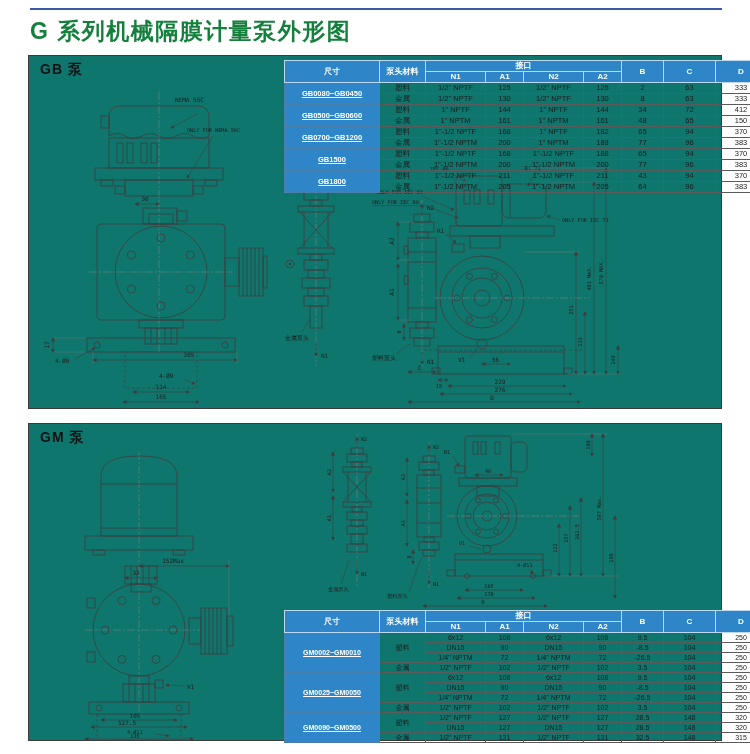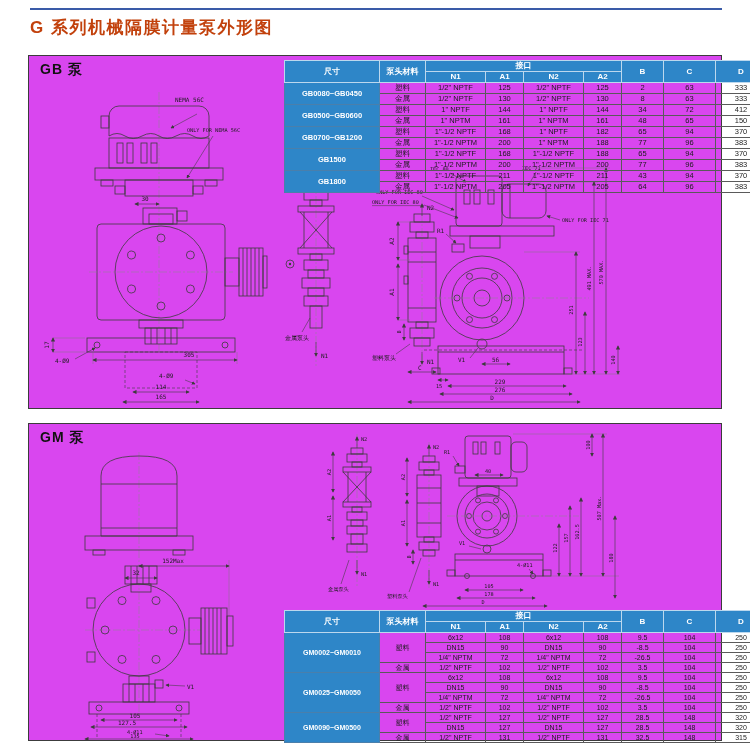--- a/index.html
+++ b/index.html
@@ -1,29 +1,29 @@
 <!DOCTYPE html>
 <html><head>
 <meta charset="utf-8">
 <style>
   html,body{margin:0;padding:0;background:#ffffff;}
   body{width:750px;height:754px;position:relative;font-family:"Liberation Sans",sans-serif;overflow:hidden;}
   .toprule{position:absolute;left:30px;top:8px;width:692px;height:2px;background:#3A5BA8;}
-  .page-title{position:absolute;left:30px;top:16px;font-size:17px;font-weight:bold;color:#c2410c;letter-spacing:1.5px;}
-  .panel{position:absolute;border:1.5px solid #3c3c3c;background:#d946ef;}
+  .page-title{position:absolute;left:30px;top:16px;font-size:23px;font-weight:bold;color:#15803d;letter-spacing:1.5px;}
+  .panel{position:absolute;border:1.5px solid #3c3c3c;background:#0f766e;}
   #gb-panel{left:28px;top:55px;width:692px;height:352px;}
   #gm-panel{left:28px;top:423px;width:692px;height:316px;}
   .panel-title{position:absolute;left:11px;top:5px;font-size:14px;font-weight:bold;color:#111;letter-spacing:1px;}
   .tbl-wrap{position:absolute;margin-left:48px;}
   #gb-tbl-wrap{left:207px;top:4px;width:482px;}
   #gm-tbl-wrap{left:207px;top:186px;width:482px;}
   table.spec{border-collapse:collapse;table-layout:fixed;width:482px;border:1.2px solid #1a1a1a;}
   table.spec th,table.spec td{border:0.6px solid #5a5a5a;padding:0 1px;text-align:center;white-space:nowrap;overflow:hidden;color:#1b1b1b;font-weight:normal;}
   table.spec thead th{background:#2E86C8;color:#fff;font-weight:bold;border-color:#bcd8ee;}
-  table.spec tbody th{background:#2E86C8;color:#fff;font-weight:bold;border-color:#4a7fab;}
+  table.spec tbody th{background:#2E86C8;color:#fff;font-weight:bold;border-color:#4a7fab;text-decoration:underline;}
   #gb-table td,#gb-table th{height:10px;line-height:10px;font-size:7.5px;}
   #gb-table thead th{font-size:8px;}
   #gm-table td,#gm-table th{height:9px;line-height:9px;font-size:7px;}
   #gm-table thead th{font-size:8px;height:10px;line-height:10px;}
   tr.gtop td,tr.gtop th{border-top:1.1px solid #1a1a1a;}
   .drw{position:absolute;}
   svg line,svg rect,svg circle,svg path,svg polyline{fill:none;stroke:#3c3c3c;stroke-width:0.8;}
   svg .cl{stroke:#8a8a8a;stroke-width:0.5;stroke-dasharray:8 2 2 2;}
   svg .dash{stroke-dasharray:3 2;stroke-width:0.6;}
   svg .dim{stroke:#3c3c3c;stroke-width:0.6;}

